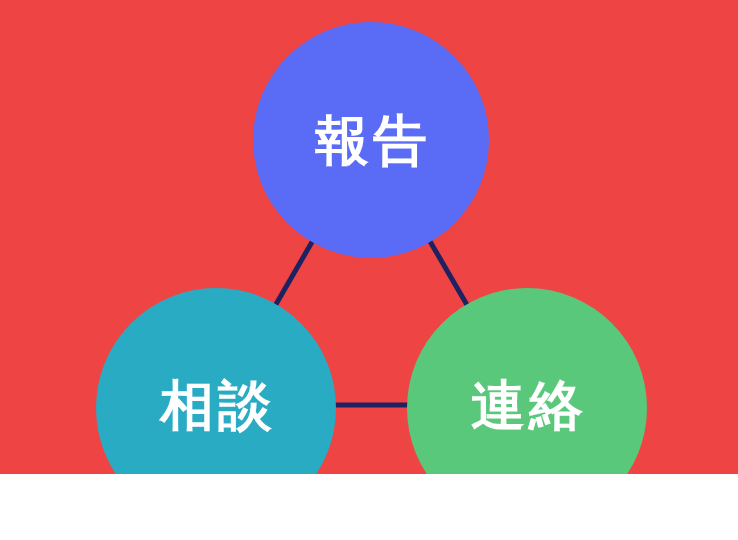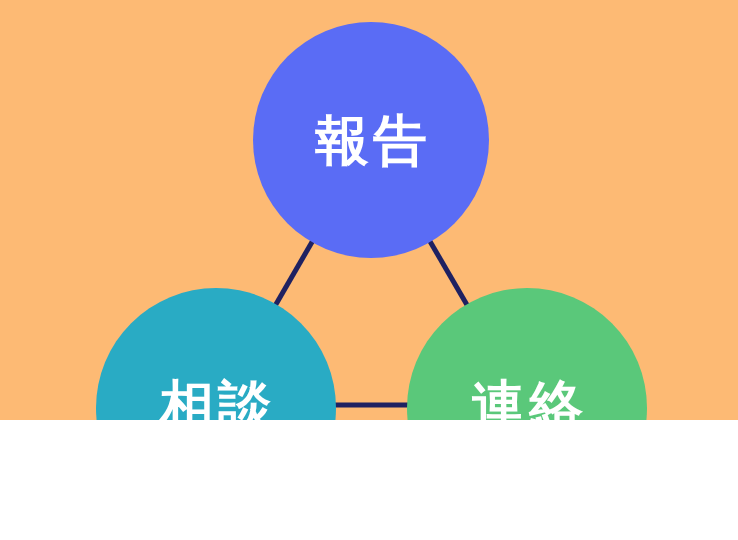--- a/index.html
+++ b/index.html
@@ -3,22 +3,22 @@
 <meta charset="utf-8">
 <style>
   html, body {
     margin: 0;
     padding: 0;
     background: #ffffff;
   }
   .canvas {
     position: relative;
     width: 738px;
-    height: 420px;
-    background: #fdba74;
+    height: 474px;
+    background: #ef4444;
     overflow: hidden;
     font-family: "Liberation Sans", sans-serif;
   }
   svg.diagram {
     display: block;
     width: 738px;
     height: 540px;
   }
   .node-label {
     font-family: "Liberation Sans", sans-serif;

